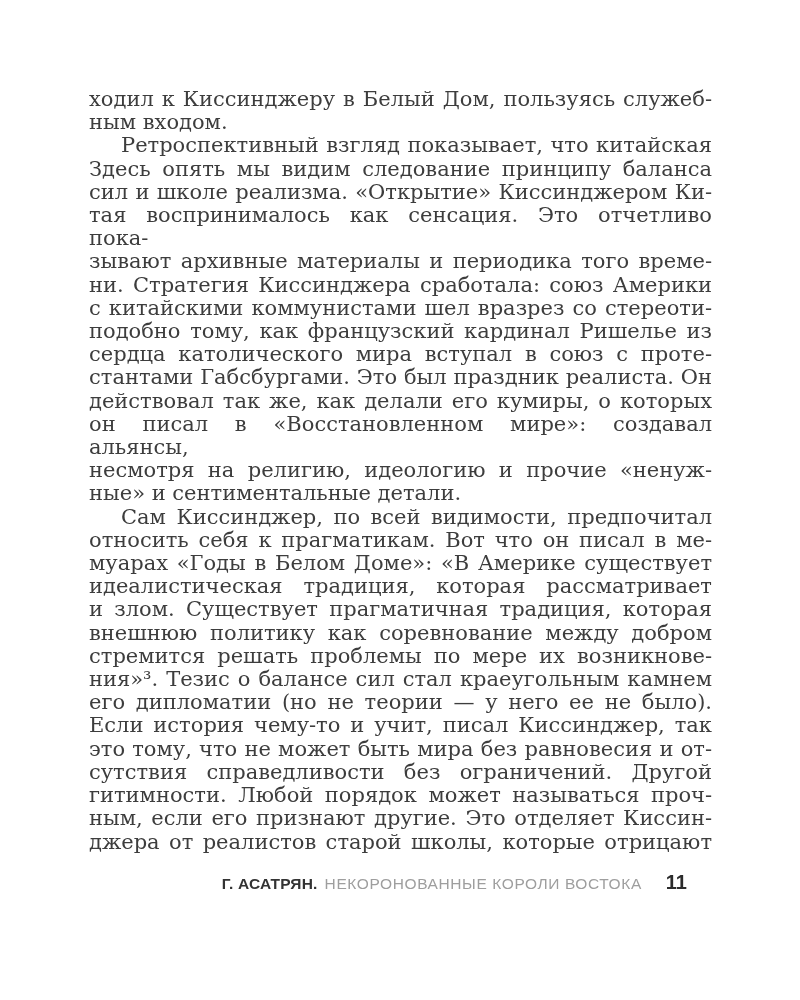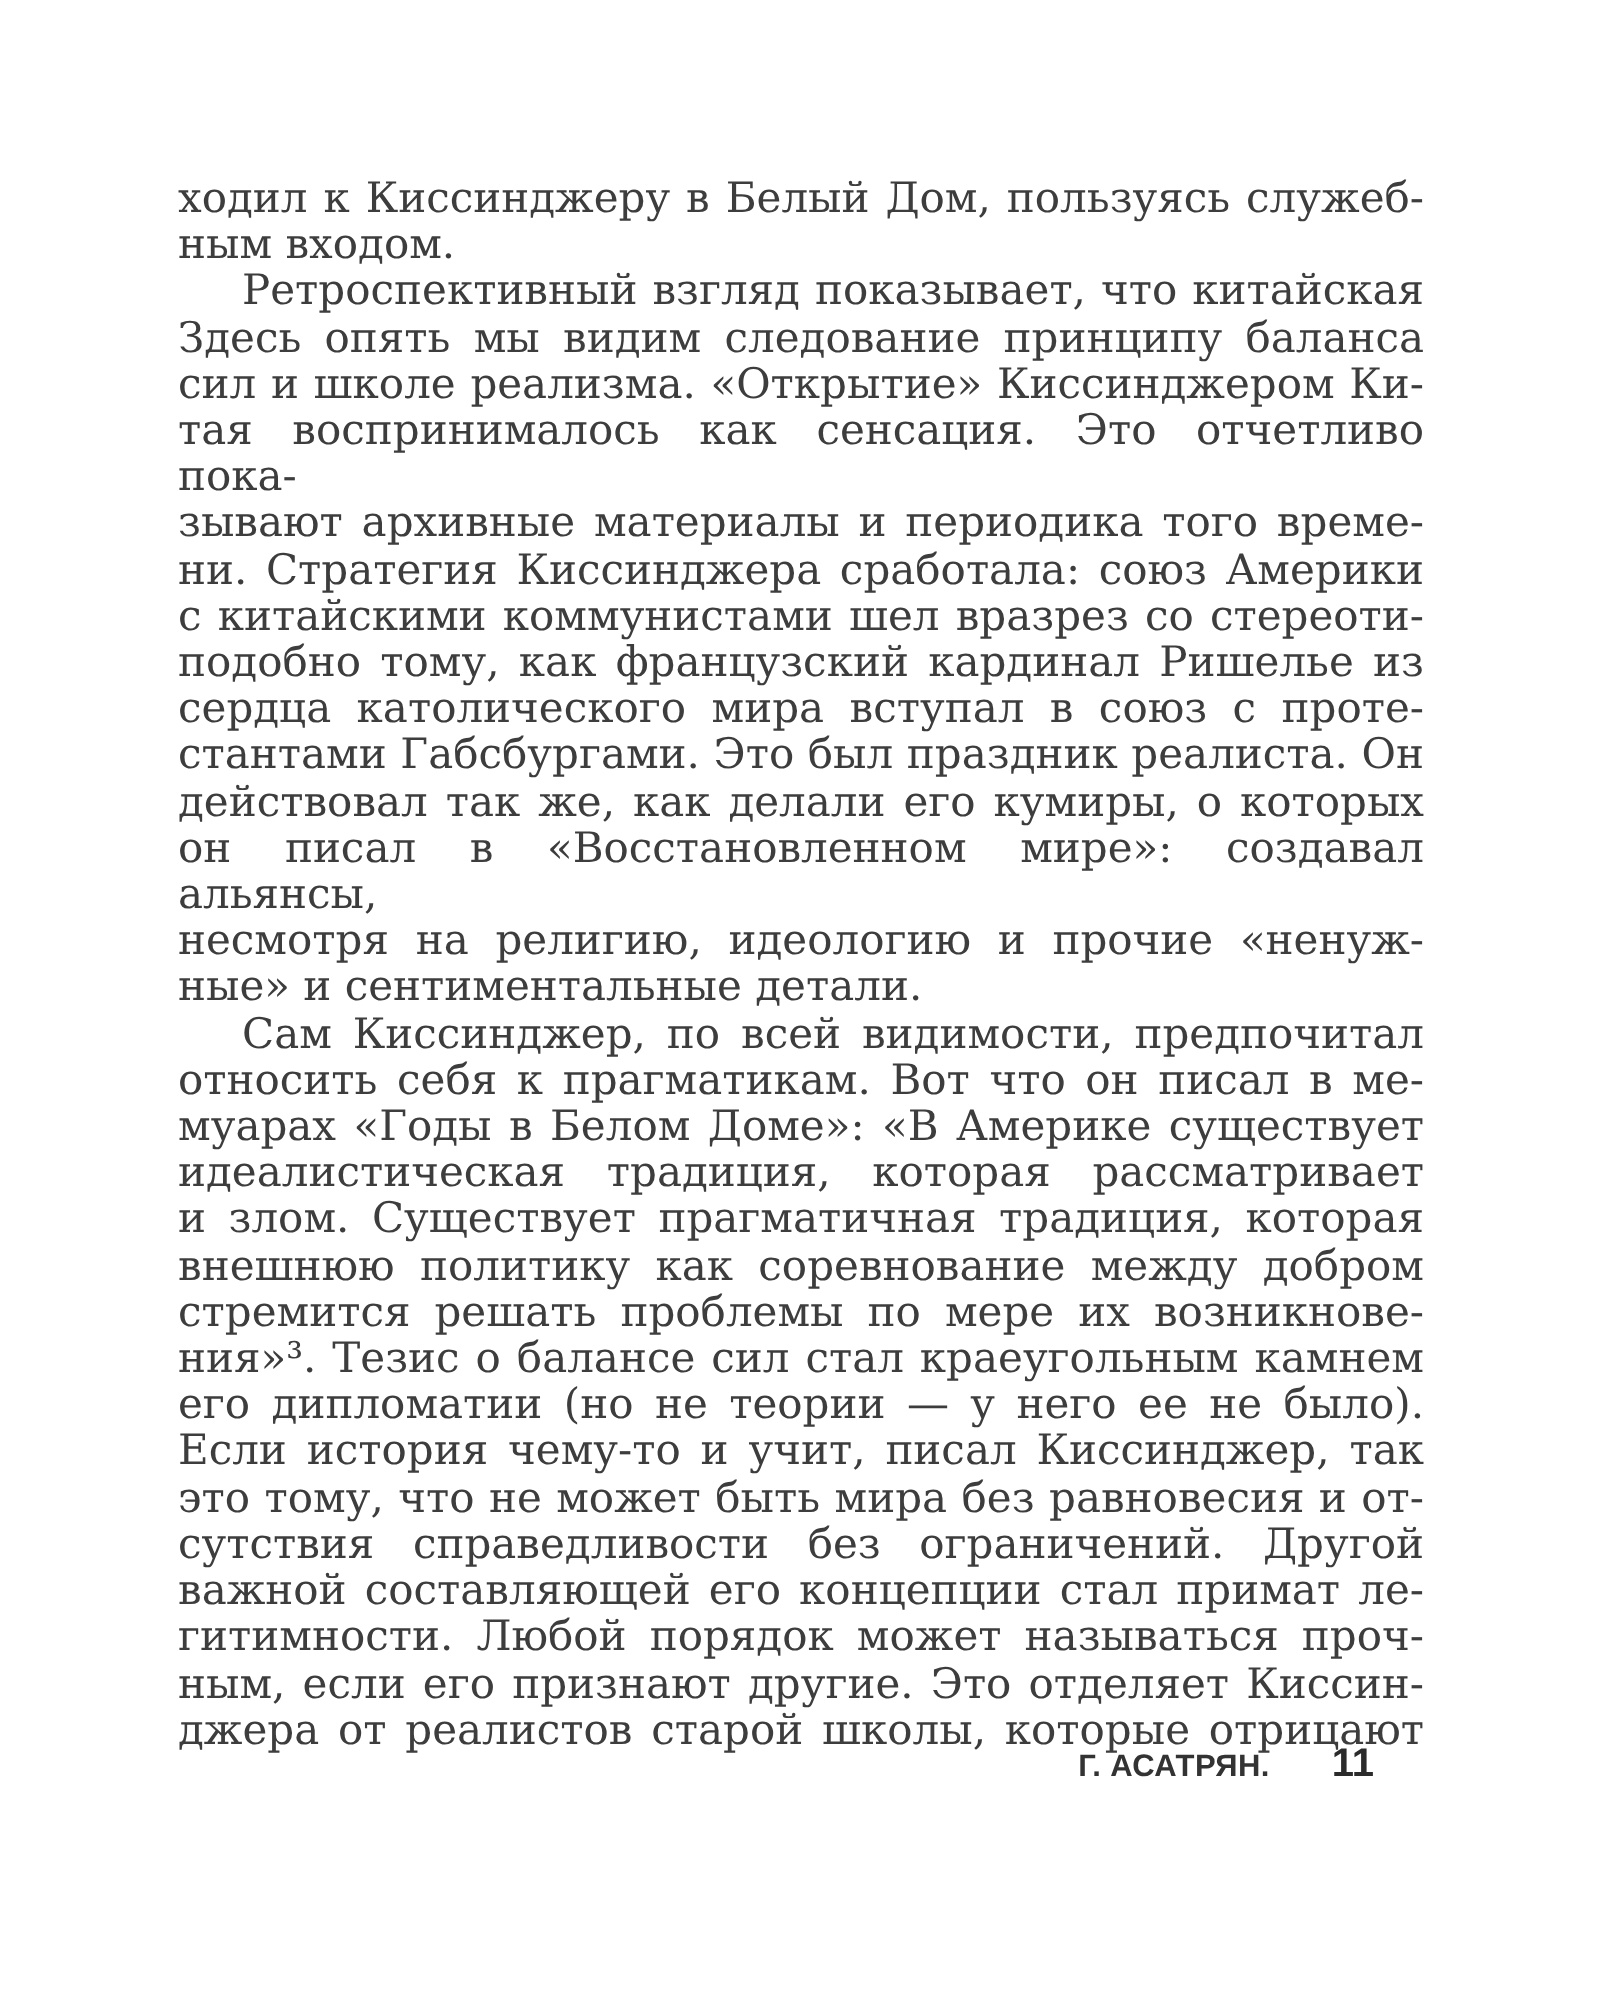--- a/index.html
+++ b/index.html
@@ -92,24 +92,24 @@
       <div class="line">муарах «Годы в Белом Доме»: «В Америке существует</div>
       <div class="line">идеалистическая традиция, которая рассматривает</div>
       <div class="line">и злом. Существует прагматичная традиция, которая</div>
       <div class="line">внешнюю политику как соревнование между добром</div>
       <div class="line">стремится решать проблемы по мере их возникнове-</div>
       <div class="line">ния»³. Тезис о балансе сил стал краеугольным камнем</div>
       <div class="line">его дипломатии (но не теории — у него ее не было).</div>
       <div class="line">Если история чему-то и учит, писал Киссинджер, так</div>
       <div class="line">это тому, что не может быть мира без равновесия и от-</div>
       <div class="line">сутствия справедливости без ограничений. Другой</div>
-      <div class="line">важной составляющей его концепции стал примат ле-</div>
       <div class="line">гитимности. Любой порядок может называться проч-</div>
       <div class="line">ным, если его признают другие. Это отделяет Киссин-</div>
       <div class="line">джера от реалистов старой школы, которые отрицают</div>
     </div>
 
   <div class="footer">
     <span class="author">Г. АСАТРЯН.</span>
+    <span class="book-title">НЕКОРОНОВАННЫЕ КОРОЛИ ВОСТОКА</span>
     <span class="page-num">11</span>
   </div>
 
 </div>
 
 </body></html>

